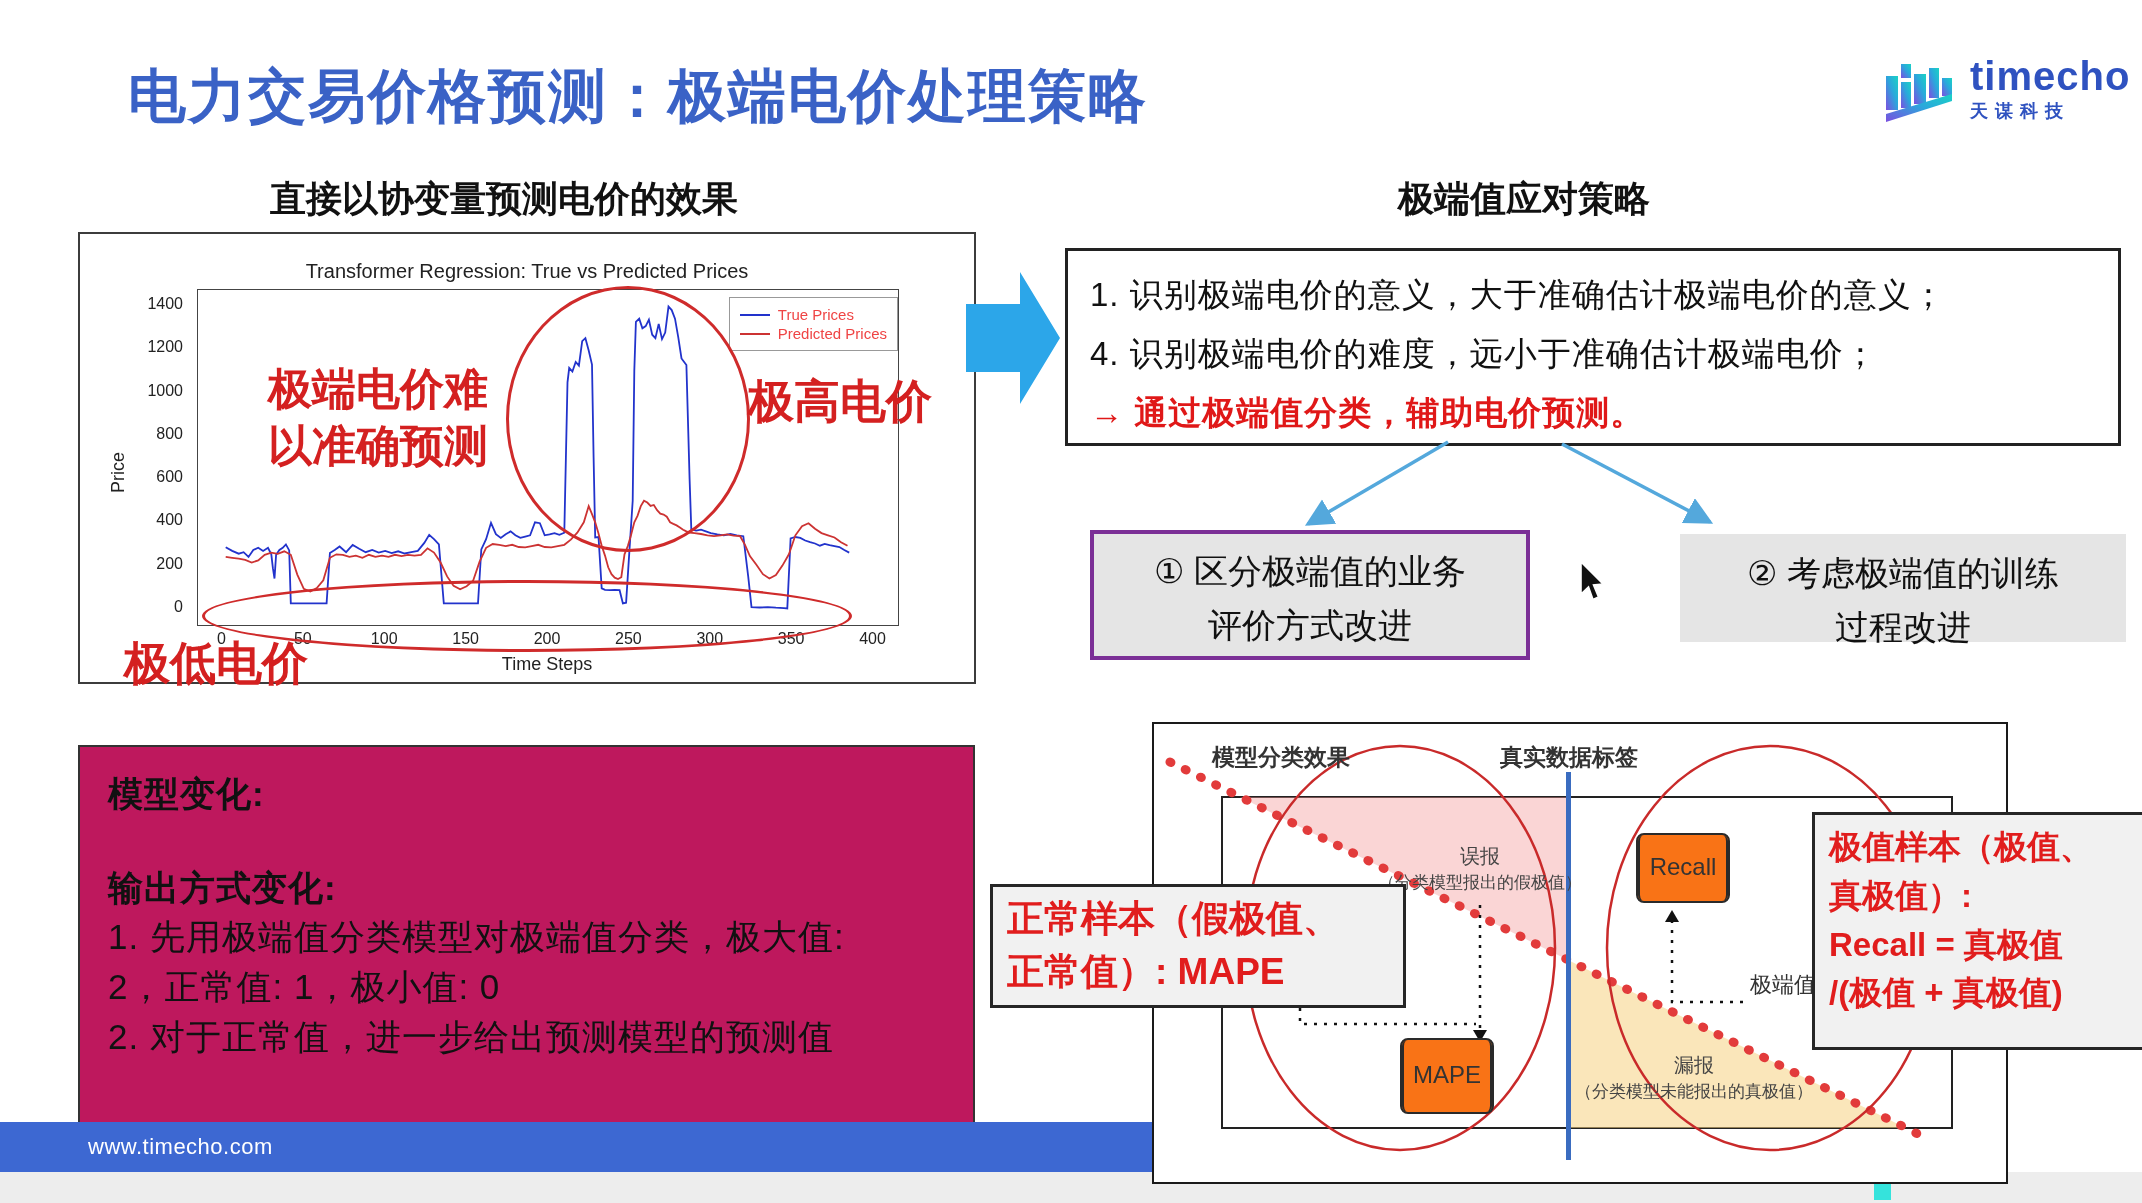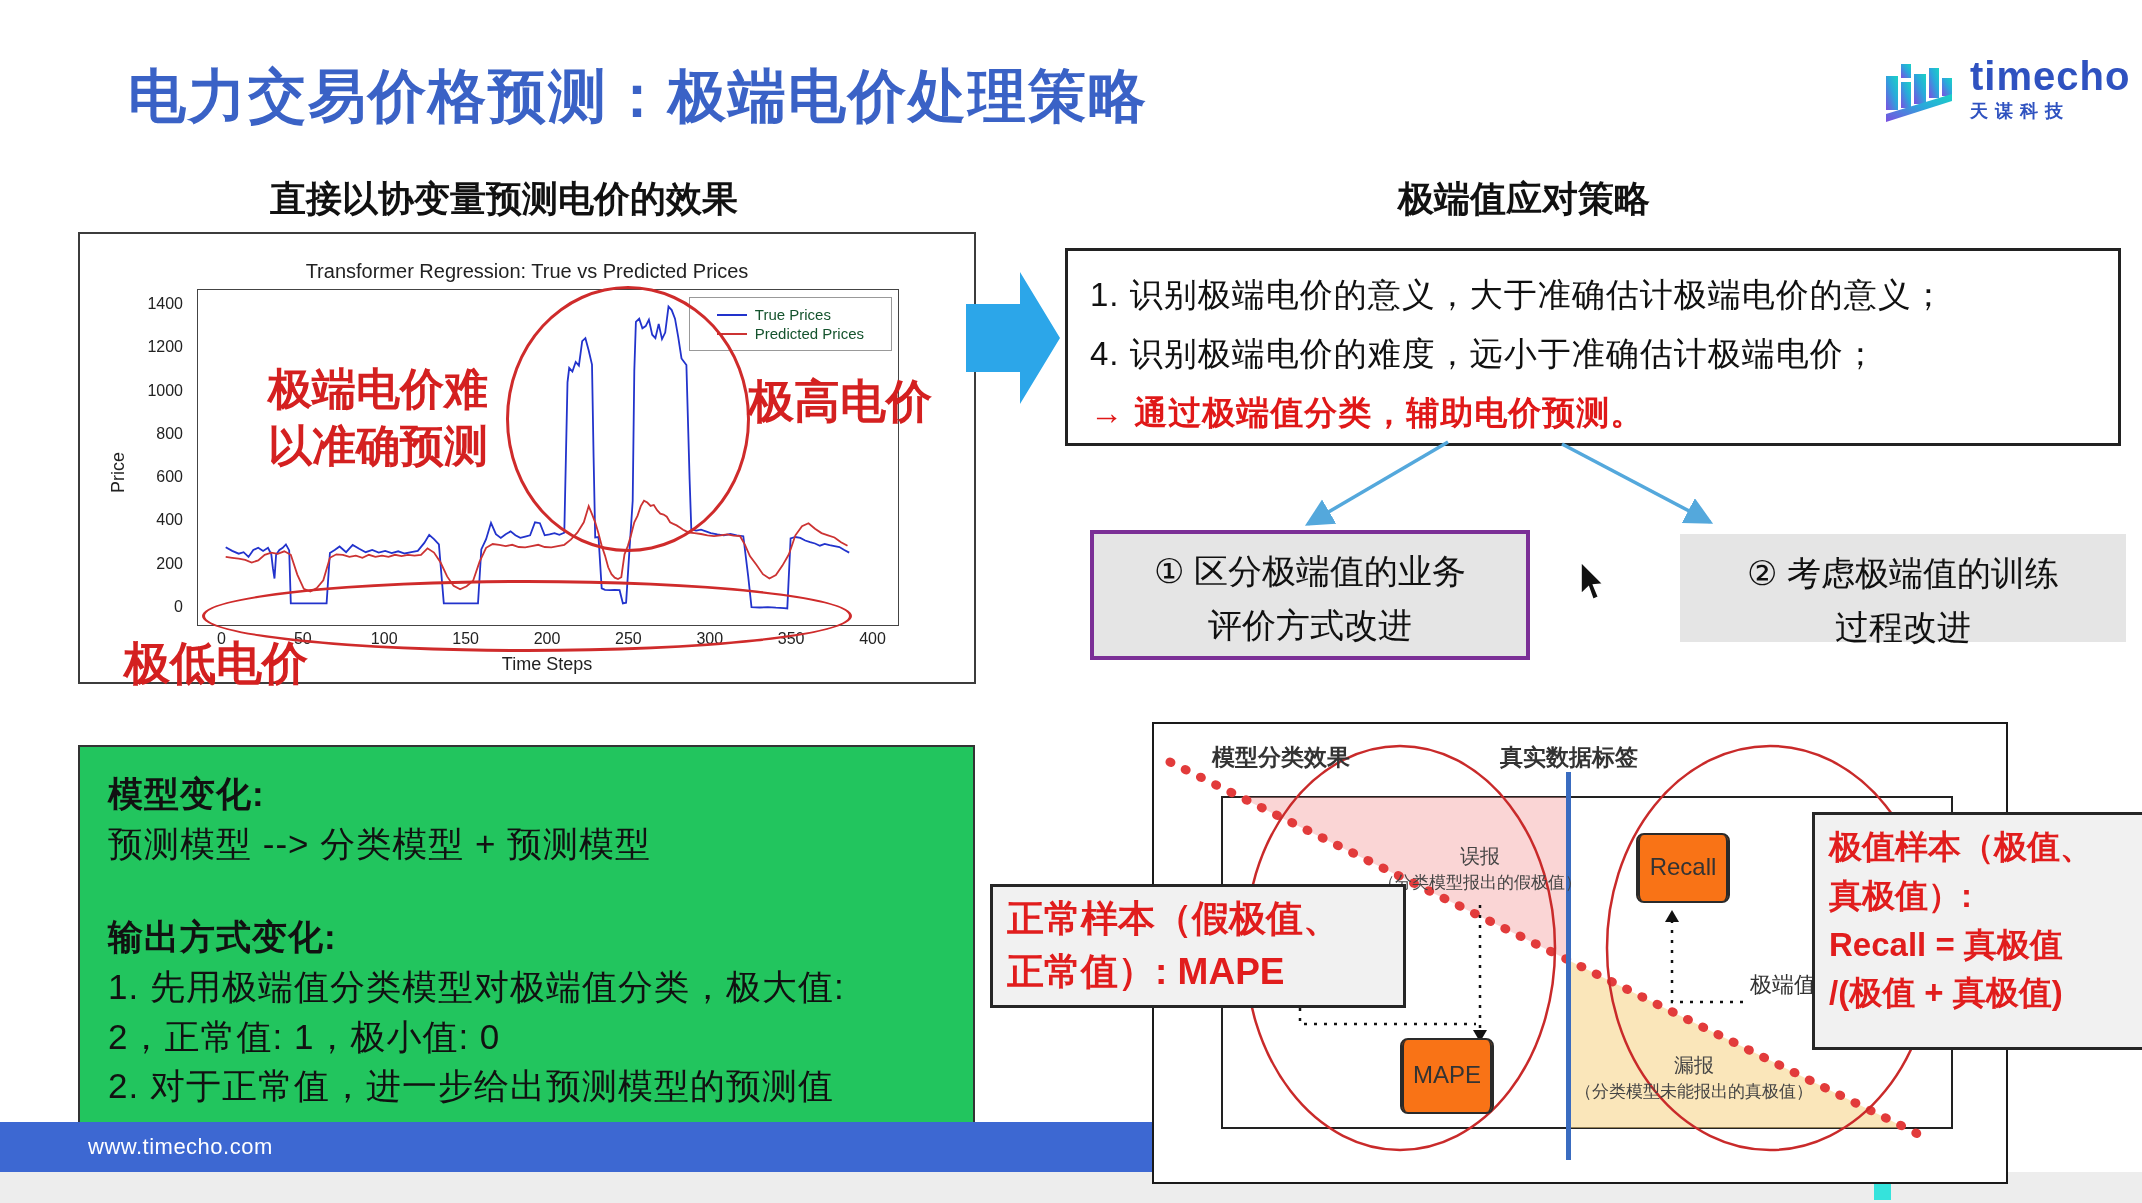--- a/index.html
+++ b/index.html
@@ -14,21 +14,21 @@
   #logo-cn{font-size:18px;font-weight:700;color:#2F52C0;letter-spacing:7px;margin-top:6px;}
   
   .sec-header{font-size:36px;font-weight:700;color:#111;}
   #left-header{left:270px;top:175px;}
   #right-header{left:1398px;top:175px;}
   
   #chart-box{left:78px;top:232px;width:894px;height:448px;background:#fff;border:2px solid #3c3c3c;}
   #chart-title{left:0;top:26px;width:100%;text-align:center;font-size:20px;color:#222;}
   #plot{left:117px;top:55px;width:700px;height:335px;border:1.5px solid #444;}
   #plot svg{position:absolute;left:0;top:0;}
-  #legend{right:6px;top:7px;border:1px solid #999;background:#fff;padding:6px 27px;font-size:15px;color:#14532d;}
+  #legend{right:0;top:7px;border:1px solid #999;background:#fff;padding:6px 10px;font-size:15px;color:#ef4444;}
   .leg-row{display:flex;align-items:center;margin:2px 0;}
   .leg-line{display:inline-block;width:30px;height:0;border-top:2px solid #000;margin-right:8px;}
   #y-ticks{left:55px;top:55px;width:54px;height:335px;}
   #y-ticks div{position:absolute;right:6px;font-size:16px;color:#222;width:48px;text-align:right;}
   #x-ticks{left:117px;top:396px;width:700px;height:22px;}
   #x-ticks div{position:absolute;top:0;width:36px;margin-left:-18px;text-align:center;font-size:16px;color:#222;}
   #x-label{left:117px;top:420px;width:700px;text-align:center;font-size:18px;color:#222;}
   #y-label{left:18px;top:228px;font-size:18px;color:#222;transform:rotate(-90deg);}
   .red-ellipse{border:3.5px solid #cf2b2b;border-radius:50%;}
   #circle-high{left:426px;top:52px;width:238px;height:260px;}
@@ -45,21 +45,21 @@
   .strat-red{color:#E01818;font-weight:700;}
   
   #thin-arrows{left:1290px;top:436px;}
   
   .opt-box{background:#e5e5e5;text-align:center;font-size:34px;color:#111;line-height:1.6;box-sizing:border-box;}
   #box1{left:1090px;top:530px;width:440px;height:130px;border:4px solid #7B2F96;padding-top:10px;}
   #box2{left:1680px;top:534px;width:446px;height:108px;padding-top:12px;}
   
   #cursor{left:1578px;top:560px;}
   
-  #model-box{left:78px;top:745px;width:897px;height:380px;background:#22c55e;border:2px solid #333;padding:22px 28px;box-sizing:border-box;}
+  #model-box{left:78px;top:745px;width:897px;height:380px;background:#be185d;border:2px solid #333;padding:22px 28px;box-sizing:border-box;}
   .model-line{font-size:35px;color:#111;line-height:1.42;letter-spacing:1px;}
   .model-bold{font-weight:700;}
   .model-gap{height:44px;}
   
   #footer-bar{left:0;top:1122px;width:1155px;height:50px;background:#3D68D2;}
   #footer-url{left:88px;top:1134px;font-size:22px;color:#fff;letter-spacing:0.5px;}
   #bottom-strip{left:0;top:1172px;width:2142px;height:31px;background:#ededed;}
   
   #diagram{left:1152px;top:722px;width:856px;height:462px;background:#fff;border:2px solid #1a1a1a;box-sizing:border-box;z-index:5;}
   #diagram svg{position:absolute;left:0;top:0;}
@@ -205,21 +205,20 @@
   </div>
 
   <div class="abs" id="cursor">
     <svg width="30" height="42" viewBox="0 0 30 42">
       <path d="M3,2 L3,34 L10.5,27 L15,39.5 L20.5,37 L15.5,25 L25,24 Z" fill="#111" stroke="#fff" stroke-width="1.6"></path>
     </svg>
   </div>
 
   <div class="abs" id="model-box">
     <div class="model-line model-bold">模型变化:</div>
-    <div class="model-line">预测模型 --&gt; 分类模型 + 预测模型</div>
     <div class="model-gap"></div>
     <div class="model-line model-bold">输出方式变化:</div>
     <div class="model-line">1. 先用极端值分类模型对极端值分类，极大值:</div>
     <div class="model-line">2，正常值: 1，极小值: 0</div>
     <div class="model-line">2. 对于正常值，进一步给出预测模型的预测值</div>
   </div>
 
   <div class="abs" id="footer-bar"></div>
   <div class="abs" id="footer-url">www.timecho.com</div>
   <div class="abs" id="bottom-strip"></div>

